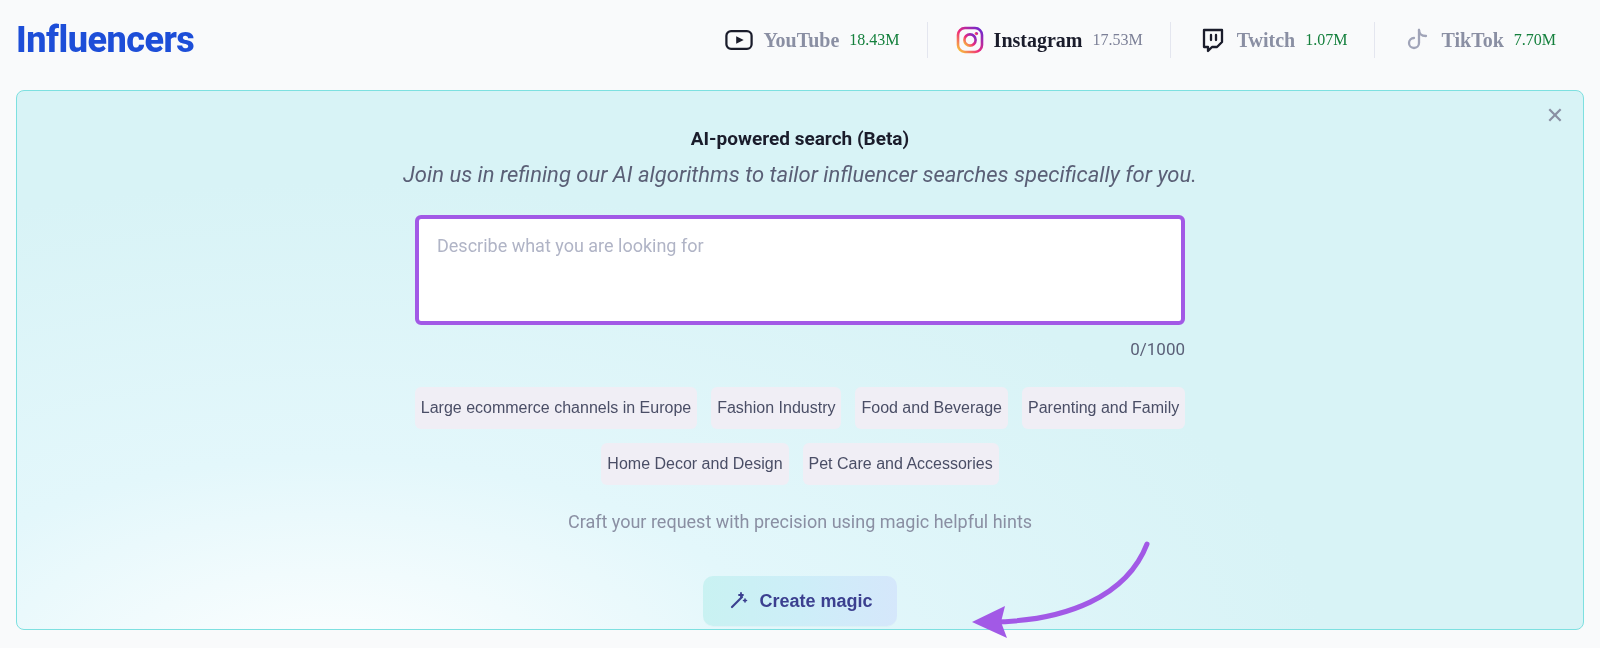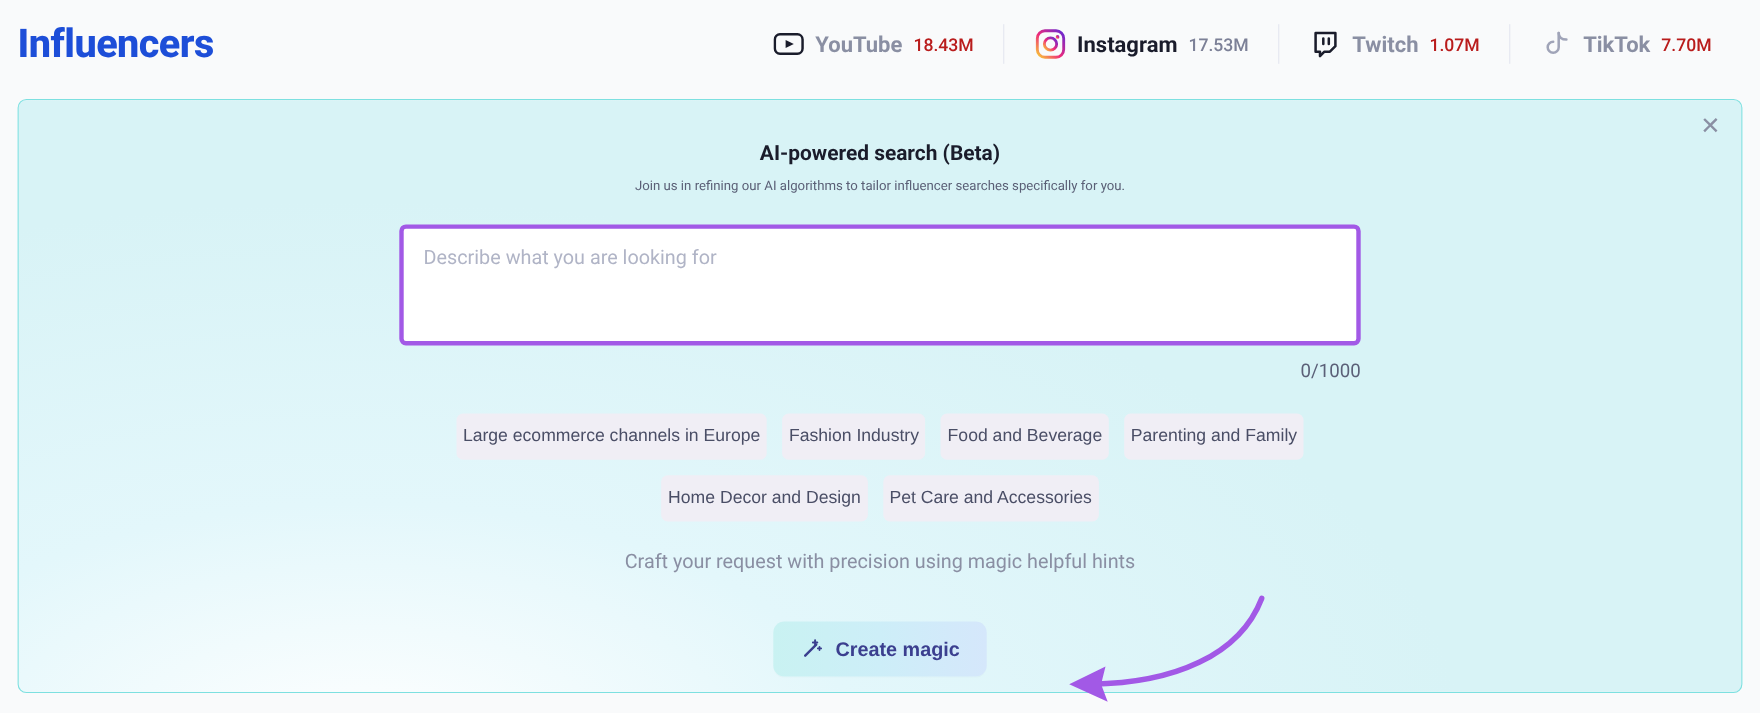--- a/index.html
+++ b/index.html
@@ -1,35 +1,35 @@
 <!DOCTYPE html>
 <html><head>
 <meta charset="utf-8">
 <style>
   * { box-sizing: border-box; margin: 0; padding: 0; }
   html, body { width: 1600px; height: 648px; font-family: -apple-system, BlinkMacSystemFont, "Segoe UI", Roboto, Helvetica, Arial, sans-serif; background: #f9fafb; color: #1f2133; }
   .page { width: 100%; height: 100%; position: relative; padding: 0 16px; }
   .header { display: flex; align-items: center; justify-content: space-between; padding: 18px 0 28px 0; }
   .title { font-size: 36px; font-weight: 800; letter-spacing: -0.5px; color: #1d4ed8; }
-  .tabs { display: flex; align-items: center; gap: 0; }
+  .tabs { display: flex; align-items: center; gap: 0; font-family: Liberation Serif, serif; }
   .tab { display: flex; align-items: center; gap: 10px; padding: 0 28px; height: 44px; cursor: pointer; color: #8a8fa3; position: relative; }
   .tab:not(:last-child)::after { content:""; position:absolute; right:0; top:4px; bottom:4px; width:1px; background:#e4e6ef; }
   .tab.active { color: #1a1c2b; text-align: center; }
   .tab-icon { display:flex; align-items:center; justify-content:center; width:28px; height:28px; }
   .tab-label { font-size: 20px; font-weight: 700; }
-  .tab-count { font-size: 16px; font-weight: 500; color: #b91c1c; }
+  .tab-count { font-size: 16px; font-weight: 500; color: #15803d; }
   .tab.active .tab-count { color:#7c8097; }
 
   .card { position: relative; border: 1px solid #7de0e0; border-radius: 8px; background: radial-gradient(1000px 500px at 20% 110%, #ffffff 0%, #e3f7fb 45%, #d8f3f6 100%); padding: 36px 36px 46px 36px; height: 540px; }
   .close { position: absolute; top: 12px; right: 16px; width: 24px; height: 24px; display: flex; align-items: center; justify-content: center; color: #8a8fa3; cursor: pointer; font-size: 22px; }
   .card-inner { max-width: 1100px; margin: 0 auto; text-align: center; }
   .card-title { font-size: 19px; font-weight: 700; color: #1a1c2b; margin-bottom: 12px; }
-  .card-sub { font-size: 12px; color: #5a5f76; margin-bottom: 28px; }
+  .card-sub { font-size: 22px; color: #5a5f76; margin-bottom: 28px; font-style: italic; }
 
-  .search-wrap { position: relative; width: 874px; margin: 0 auto; }
+  .search-wrap { position: relative; width: 770px; margin: 0 auto; }
   .search-box { width: 100%; height: 110px; resize: none; border: 4px solid #a259e6; border-radius: 6px; background: #fff; padding: 16px 18px; font-size: 18px; font-family: inherit; color: #1a1c2b; outline: none; }
   .search-box::placeholder { color: #b0b4c6; }
   .counter { text-align: right; font-size: 17px; color: #5b6078; margin-top: 10px; }
 
   .chips { display: flex; flex-wrap: wrap; gap: 14px; justify-content: center; margin-top: 28px; max-width: 820px; margin-left:auto; margin-right:auto; }
   .chip { background: #f0eef5; color: #4a4e66; font-size: 16px; font-weight: 500; padding: 12px 6px; border-radius: 6px; cursor: pointer; border:none; }
 
   .hint { margin-top: 26px; font-size: 18px; color: #8a8fa3; }
 
   .magic-btn { display: inline-flex; align-items: center; gap: 10px; margin-top: 44px; padding: 14px 24px; font-size: 18px; font-weight: 700; color: #3b3f8f; border: none; border-radius: 10px; cursor: pointer; background: linear-gradient(90deg, #c9f2f2 0%, #cdeef8 50%, #d5e7fb 100%); box-shadow: 0 1px 0 rgba(0,0,0,0.02); }

